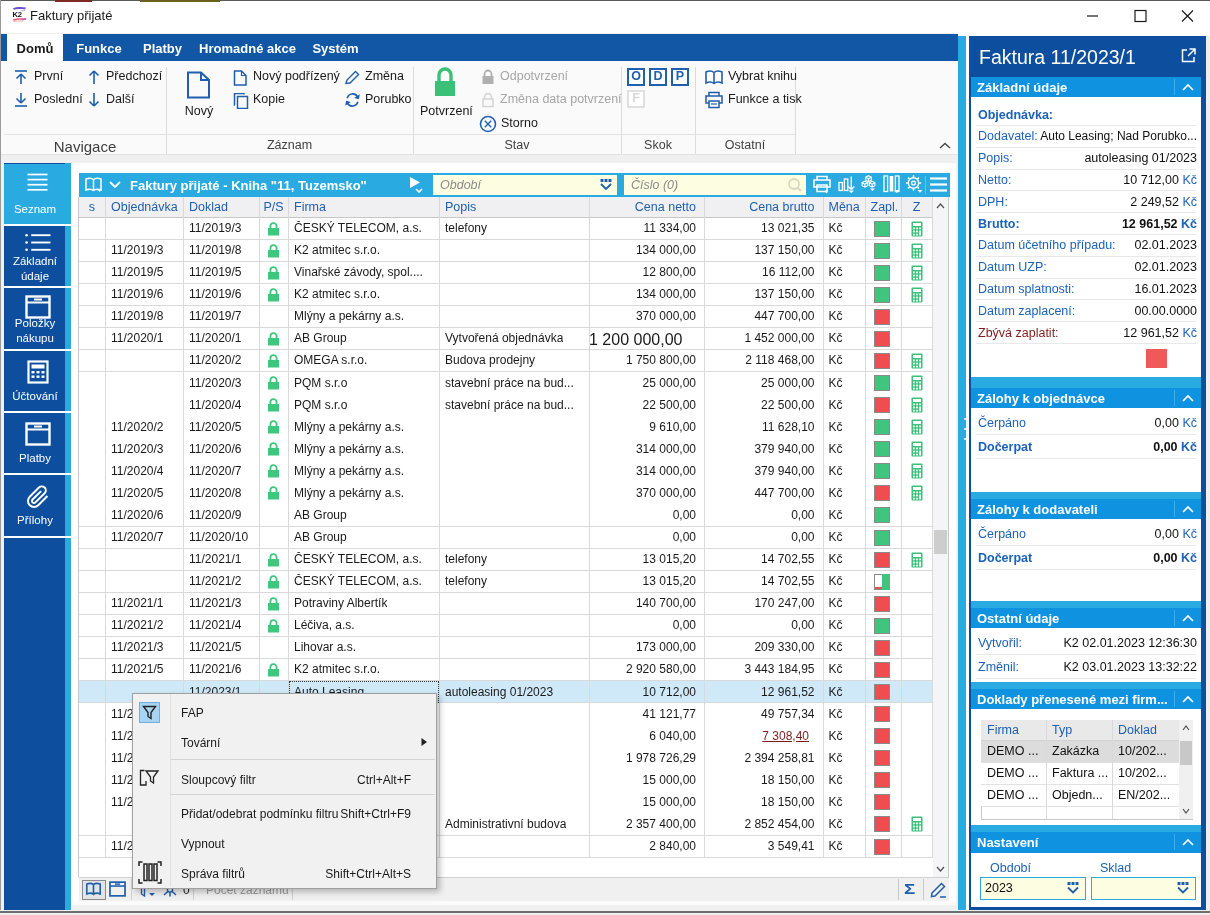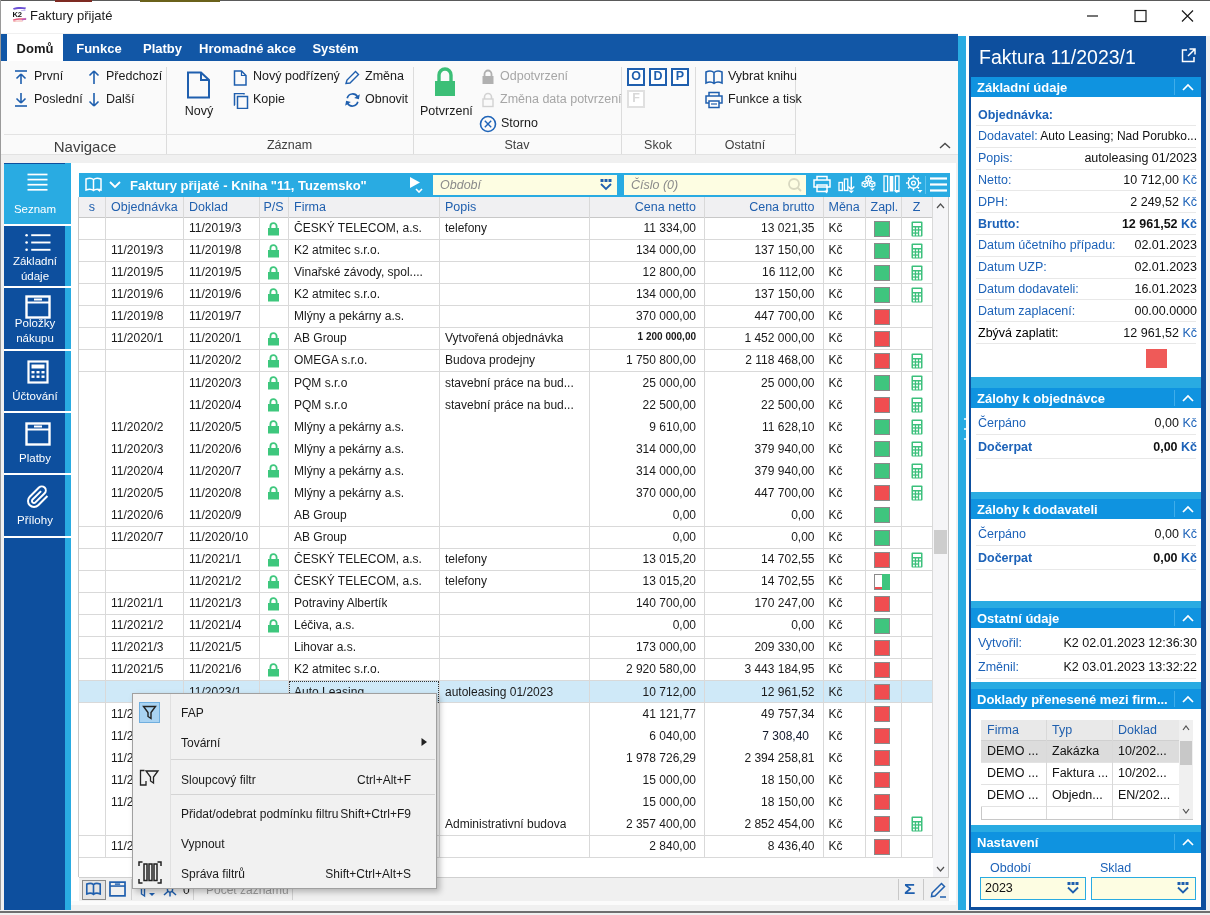--- a/index.html
+++ b/index.html
@@ -87,21 +87,21 @@
 <svg class="ab" style="left:344px;top:69px" width="17" height="16" viewBox="0 0 17 16">
 <path d="M2 14.5 L3 11 L11.5 2.5 L14.5 5.5 L6 14 L2 14.5 Z" fill="none" stroke="#1f5fae" stroke-width="1.4"></path>
 </svg>
     <div class="tx" style="left:365px;top:69px;font-size:12.5px;color:#1a1a1a;font-weight:normal;">Změna</div>
 <svg class="ab" style="left:344px;top:92px" width="17" height="16" viewBox="0 0 17 16">
 <path d="M3.2 6.2 A5.6 5.6 0 0 1 13.6 5" fill="none" stroke="#1f5fae" stroke-width="1.7"></path>
 <path d="M15.8 2.2 L14.9 7.3 L10.2 6 Z" fill="#1f5fae"></path>
 <path d="M13.8 9.8 A5.6 5.6 0 0 1 3.4 11" fill="none" stroke="#1f5fae" stroke-width="1.7"></path>
 <path d="M1.2 13.8 L2.1 8.7 L6.8 10 Z" fill="#1f5fae"></path>
 </svg>
-    <div class="tx" style="left:365px;top:92px;font-size:12.5px;color:#1a1a1a;font-weight:normal;">Obnovit</div>
+    <div class="tx" style="left:365px;top:92px;font-size:12.5px;color:#1a1a1a;font-weight:normal;">Porubko</div>
 <svg class="ab" style="left:431px;top:66px" width="28" height="32" viewBox="0 0 28 32">
 <path d="M8 16 L8 9 A6 6 0 0 1 20 9 L20 16" fill="none" stroke="#3cbf77" stroke-width="3.4"></path>
 <rect x="4" y="15" width="20" height="15" fill="#3cbf77"></rect>
 </svg>
     <div class="tx" style="left:420px;top:104px;font-size:12.5px;color:#1a1a1a;font-weight:normal;width:50px;text-align:center;">Potvrzení</div>
 <svg class="ab" style="left:480px;top:69px" width="16" height="16" viewBox="0 0 16 16">
 <path d="M4.5 7 L4.5 5 A3.5 3.5 0 0 1 11.5 5 L11.5 7" fill="none" stroke="#b0b0b0" stroke-width="1.8"></path>
 <rect x="2.5" y="7" width="11" height="8" fill="#b0b0b0"></rect>
 </svg>
     <div class="tx" style="left:500px;top:69px;font-size:12.5px;color:#a6a6a6;font-weight:normal;">Odpotvrzení</div>
@@ -401,21 +401,21 @@
     <div class="ab" style="left:78.5px;top:327.2px;width:853.5px;height:1px;background:#d9d9d9;"></div>
     <div class="ab" style="left:78.5px;top:327.9px;width:853.5px;height:22.1px;background:#ffffff;"></div>
     <div class="tx" style="left:111px;top:331.4px;font-size:12px;color:#1a1a1a;">11/2020/1</div>
     <div class="tx" style="left:189px;top:331.4px;font-size:12px;color:#1a1a1a;">11/2020/1</div>
     <svg class="ab" style="left:267px;top:331.85px" width="13" height="14" viewBox="0 0 13 14">
 <path d="M3.4 6 L3.4 4.3 A3.1 3.1 0 0 1 9.6 4.3 L9.6 6" fill="none" stroke="#3ec77d" stroke-width="1.8"></path>
 <rect x="1" y="6" width="11" height="7.5" fill="#3ec77d"></rect>
 </svg>
     <div class="tx" style="left:294px;top:331.4px;font-size:12px;color:#1a1a1a;max-width:146px;overflow:hidden;">AB Group</div>
     <div class="tx" style="left:445px;top:331.4px;font-size:12px;color:#1a1a1a;max-width:146px;overflow:hidden;">Vytvořená objednávka</div>
-    <div class="tx" style="left:589px;top:331.4px;width:107px;text-align:right;font-size:10px;color:#1a1a1a;font-weight:bold;">1 200 000,00</div>
+    <div class="tx" style="left:589px;top:331.4px;width:107px;text-align:left;font-size:16px;color:#1a1a1a;">1 200 000,00</div>
     <div class="tx" style="left:704px;top:331.4px;width:110.5px;text-align:right;font-size:12px;color:#1a1a1a;">1 452 000,00</div>
     <div class="tx" style="left:828.5px;top:331.4px;font-size:12px;color:#1a1a1a;">Kč</div>
     <div class="ab" style="left:874px;top:330.9px;width:16px;height:16px;border:1px solid #8a8a8a;background:#f04d50;"></div>
     <div class="ab" style="left:78.5px;top:349.3px;width:853.5px;height:1px;background:#d9d9d9;"></div>
     <div class="ab" style="left:78.5px;top:349.9px;width:853.5px;height:22.1px;background:#ffffff;"></div>
     <div class="tx" style="left:189px;top:353.4px;font-size:12px;color:#1a1a1a;">11/2020/2</div>
     <svg class="ab" style="left:267px;top:353.92px" width="13" height="14" viewBox="0 0 13 14">
 <path d="M3.4 6 L3.4 4.3 A3.1 3.1 0 0 1 9.6 4.3 L9.6 6" fill="none" stroke="#3ec77d" stroke-width="1.8"></path>
 <rect x="1" y="6" width="11" height="7.5" fill="#3ec77d"></rect>
 </svg>
@@ -724,21 +724,21 @@
     <div class="tx" style="left:189px;top:706.5px;font-size:12px;color:#1a1a1a;">11/2023/2</div>
     <div class="tx" style="left:589px;top:706.5px;width:107px;text-align:right;font-size:12px;color:#1a1a1a;">41 121,77</div>
     <div class="tx" style="left:704px;top:706.5px;width:110.5px;text-align:right;font-size:12px;color:#1a1a1a;">49 757,34</div>
     <div class="tx" style="left:828.5px;top:706.5px;font-size:12px;color:#1a1a1a;">Kč</div>
     <div class="ab" style="left:874px;top:706.0px;width:16px;height:16px;border:1px solid #8a8a8a;background:#f04d50;"></div>
     <div class="ab" style="left:78.5px;top:724.5px;width:853.5px;height:1px;background:#d9d9d9;"></div>
     <div class="ab" style="left:78.5px;top:725.1px;width:853.5px;height:22.1px;background:#ffffff;"></div>
     <div class="tx" style="left:111px;top:728.6px;font-size:12px;color:#1a1a1a;">11/2023/3</div>
     <div class="tx" style="left:189px;top:728.6px;font-size:12px;color:#1a1a1a;">11/2023/3</div>
     <div class="tx" style="left:589px;top:728.6px;width:107px;text-align:right;font-size:12px;color:#1a1a1a;">6 040,00</div>
-    <div class="tx" style="left:704px;top:728.6px;width:105px;text-align:right;font-size:12px;color:#0f172a;">7 308,40</div>
+    <div class="tx" style="left:704px;top:728.6px;width:105px;text-align:right;font-size:12px;color:#7f1d1d;text-decoration:underline;">7 308,40</div>
     <div class="tx" style="left:828.5px;top:728.6px;font-size:12px;color:#1a1a1a;">Kč</div>
     <div class="ab" style="left:874px;top:728.1px;width:16px;height:16px;border:1px solid #8a8a8a;background:#f04d50;"></div>
     <div class="ab" style="left:78.5px;top:746.6px;width:853.5px;height:1px;background:#d9d9d9;"></div>
     <div class="ab" style="left:78.5px;top:747.2px;width:853.5px;height:22.1px;background:#ffffff;"></div>
     <div class="tx" style="left:111px;top:750.7px;font-size:12px;color:#1a1a1a;">11/2023/4</div>
     <div class="tx" style="left:189px;top:750.7px;font-size:12px;color:#1a1a1a;">11/2023/4</div>
     <div class="tx" style="left:589px;top:750.7px;width:107px;text-align:right;font-size:12px;color:#1a1a1a;">1 978 726,29</div>
     <div class="tx" style="left:704px;top:750.7px;width:110.5px;text-align:right;font-size:12px;color:#1a1a1a;">2 394 258,81</div>
     <div class="tx" style="left:828.5px;top:750.7px;font-size:12px;color:#1a1a1a;">Kč</div>
     <div class="ab" style="left:874px;top:750.2px;width:16px;height:16px;border:1px solid #8a8a8a;background:#f04d50;"></div>
@@ -778,21 +778,21 @@
 <rect x="2" y="12.7" width="1.8" height="1.8"></rect>
         <rect x="5.1" y="12.7" width="1.8" height="1.8"></rect>
 <rect x="8.2" y="9.6" width="1.8" height="4.9"></rect>
       </g>
 </svg>
     <div class="ab" style="left:78.5px;top:834.9px;width:853.5px;height:1px;background:#d9d9d9;"></div>
     <div class="ab" style="left:78.5px;top:835.5px;width:853.5px;height:22.1px;background:#ffffff;"></div>
     <div class="tx" style="left:111px;top:839.0px;font-size:12px;color:#1a1a1a;">11/2023/8</div>
     <div class="tx" style="left:189px;top:839.0px;font-size:12px;color:#1a1a1a;">11/2023/8</div>
     <div class="tx" style="left:589px;top:839.0px;width:107px;text-align:right;font-size:12px;color:#1a1a1a;">2 840,00</div>
-    <div class="tx" style="left:704px;top:839.0px;width:110.5px;text-align:right;font-size:12px;color:#1a1a1a;">8 436,40</div>
+    <div class="tx" style="left:704px;top:839.0px;width:110.5px;text-align:right;font-size:12px;color:#1a1a1a;">3 549,41</div>
     <div class="tx" style="left:828.5px;top:839.0px;font-size:12px;color:#1a1a1a;">Kč</div>
     <div class="ab" style="left:874px;top:838.5px;width:16px;height:16px;border:1px solid #8a8a8a;background:#f04d50;"></div>
     <div class="ab" style="left:78.5px;top:856.9px;width:853.5px;height:1px;background:#d9d9d9;"></div>
     <div class="ab" style="left:288.5px;top:681.0px;width:150px;height:21.6px;border:1px dotted #333;"></div>
 <div class="ab" style="left:105px;top:196.5px;width:1px;height:661.0px;background:#d9d9d9;"></div>
 <div class="ab" style="left:183px;top:196.5px;width:1px;height:661.0px;background:#d9d9d9;"></div>
 <div class="ab" style="left:259px;top:196.5px;width:1px;height:661.0px;background:#d9d9d9;"></div>
 <div class="ab" style="left:288px;top:196.5px;width:1px;height:661.0px;background:#d9d9d9;"></div>
 <div class="ab" style="left:439px;top:196.5px;width:1px;height:661.0px;background:#d9d9d9;"></div>
 <div class="ab" style="left:589px;top:196.5px;width:1px;height:661.0px;background:#d9d9d9;"></div>
@@ -879,27 +879,27 @@
     <div class="ab" style="left:976px;top:212.20000000000005px;width:220px;height:1px;background:#e8e8e8;"></div>
 <div class="tx" style="left:978px;top:216.50000000000006px;font-size:12.5px;color:#1c62b8;font-weight:bold;">Brutto:</div>
 <div class="tx" style="left:978px;top:216.50000000000006px;width:219px;text-align:right;font-size:12.5px;color:#111;font-weight:bold;">12 961,52 <span style="color:#1c62b8;">Kč</span></div>
     <div class="ab" style="left:976px;top:234.00000000000006px;width:220px;height:1px;background:#e8e8e8;"></div>
 <div class="tx" style="left:978px;top:238.30000000000007px;font-size:12.5px;color:#1c62b8;font-weight:normal;">Datum účetního případu:</div>
 <div class="tx" style="left:978px;top:238.30000000000007px;width:219px;text-align:right;font-size:12.5px;color:#111;font-weight:normal;">02.01.2023</div>
     <div class="ab" style="left:976px;top:255.80000000000007px;width:220px;height:1px;background:#e8e8e8;"></div>
 <div class="tx" style="left:978px;top:260.1000000000001px;font-size:12.5px;color:#1c62b8;font-weight:normal;">Datum UZP:</div>
 <div class="tx" style="left:978px;top:260.1000000000001px;width:219px;text-align:right;font-size:12.5px;color:#111;font-weight:normal;">02.01.2023</div>
     <div class="ab" style="left:976px;top:277.6000000000001px;width:220px;height:1px;background:#e8e8e8;"></div>
-<div class="tx" style="left:978px;top:281.9000000000001px;font-size:12.5px;color:#1c62b8;font-weight:normal;">Datum dodavateli:</div>
+<div class="tx" style="left:978px;top:281.9000000000001px;font-size:12.5px;color:#1c62b8;font-weight:normal;">Datum splatnosti:</div>
 <div class="tx" style="left:978px;top:281.9000000000001px;width:219px;text-align:right;font-size:12.5px;color:#111;font-weight:normal;">16.01.2023</div>
     <div class="ab" style="left:976px;top:299.4000000000001px;width:220px;height:1px;background:#e8e8e8;"></div>
 <div class="tx" style="left:978px;top:303.7000000000001px;font-size:12.5px;color:#1c62b8;font-weight:normal;">Datum zaplacení:</div>
 <div class="tx" style="left:978px;top:303.7000000000001px;width:219px;text-align:right;font-size:12.5px;color:#111;font-weight:normal;">00.00.0000</div>
     <div class="ab" style="left:976px;top:321.2000000000001px;width:220px;height:1px;background:#e8e8e8;"></div>
-<div class="tx" style="left:978px;top:325.5000000000001px;font-size:12.5px;color:#000000;font-weight:normal;">Zbývá zaplatit:</div>
+<div class="tx" style="left:978px;top:325.5000000000001px;font-size:12.5px;color:#7f1d1d;font-weight:normal;">Zbývá zaplatit:</div>
 <div class="tx" style="left:978px;top:325.5000000000001px;width:219px;text-align:right;font-size:12.5px;color:#111;font-weight:normal;">12 961,52 <span style="color:#1c62b8;">Kč</span></div>
     <div class="ab" style="left:976px;top:343.0000000000001px;width:220px;height:1px;background:#e8e8e8;"></div>
 <div class="ab" style="left:1146px;top:348.5px;width:21px;height:19px;background:#ef5a58;"></div>
 <div class="ab" style="left:970.5px;top:387.5px;width:230px;height:104.5px;background:#fff;"></div>
 <div class="ab" style="left:970.5px;top:387.5px;width:230px;height:20.5px;background:#0f93e0;"></div>
 <div class="tx" style="left:977px;top:390.5px;font-size:13px;color:#fff;font-weight:bold;">Zálohy k objednávce</div>
 <div class="ab" style="left:1174px;top:389.5px;width:1px;height:16px;background:#3fadea;"></div>
 <svg class="ab" style="left:1181px;top:393.5px" width="14" height="9" viewBox="0 0 14 9">
 <path d="M2 7 L7 2 L12 7" fill="none" stroke="#fff" stroke-width="1.7"></path>
 </svg>

